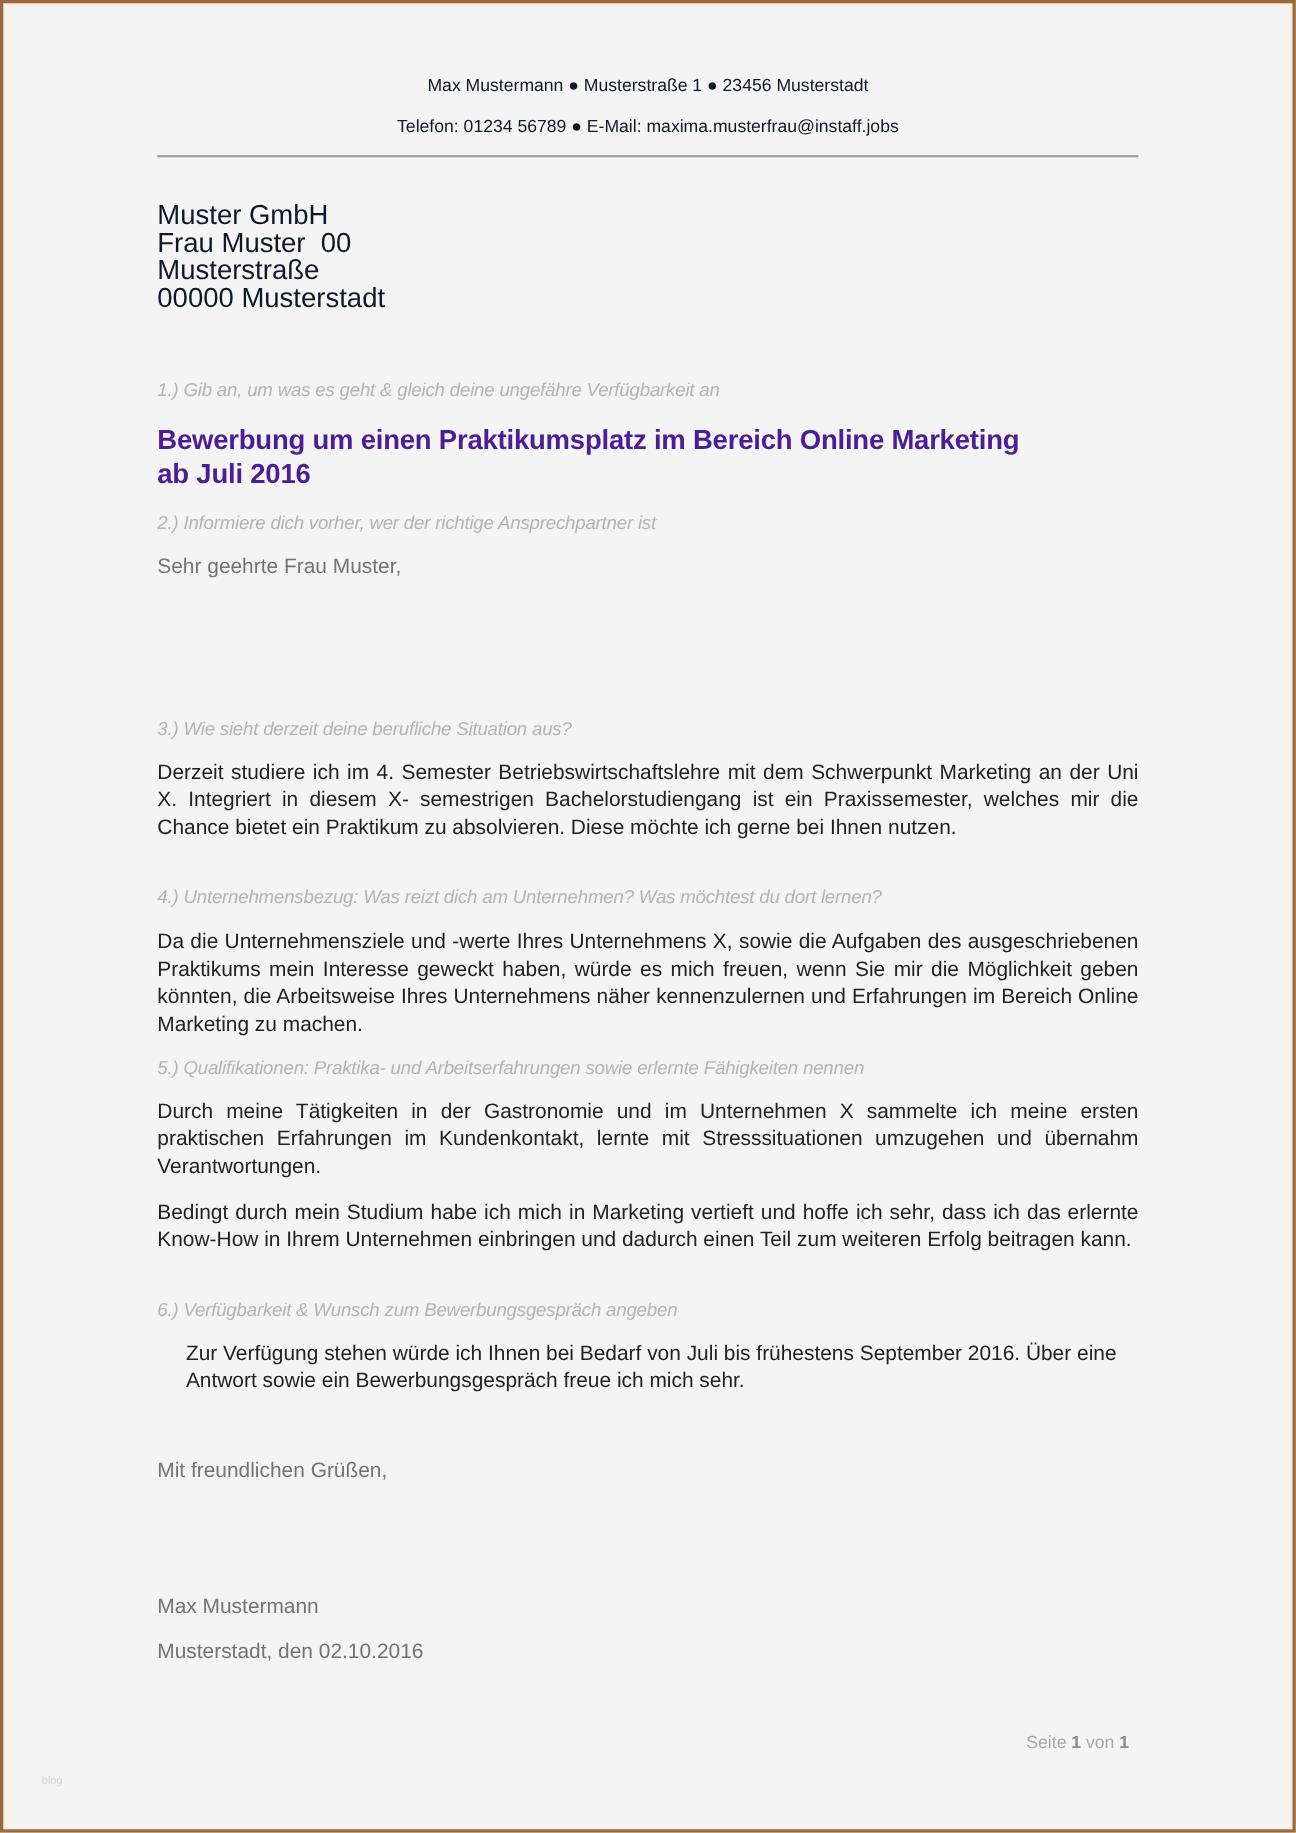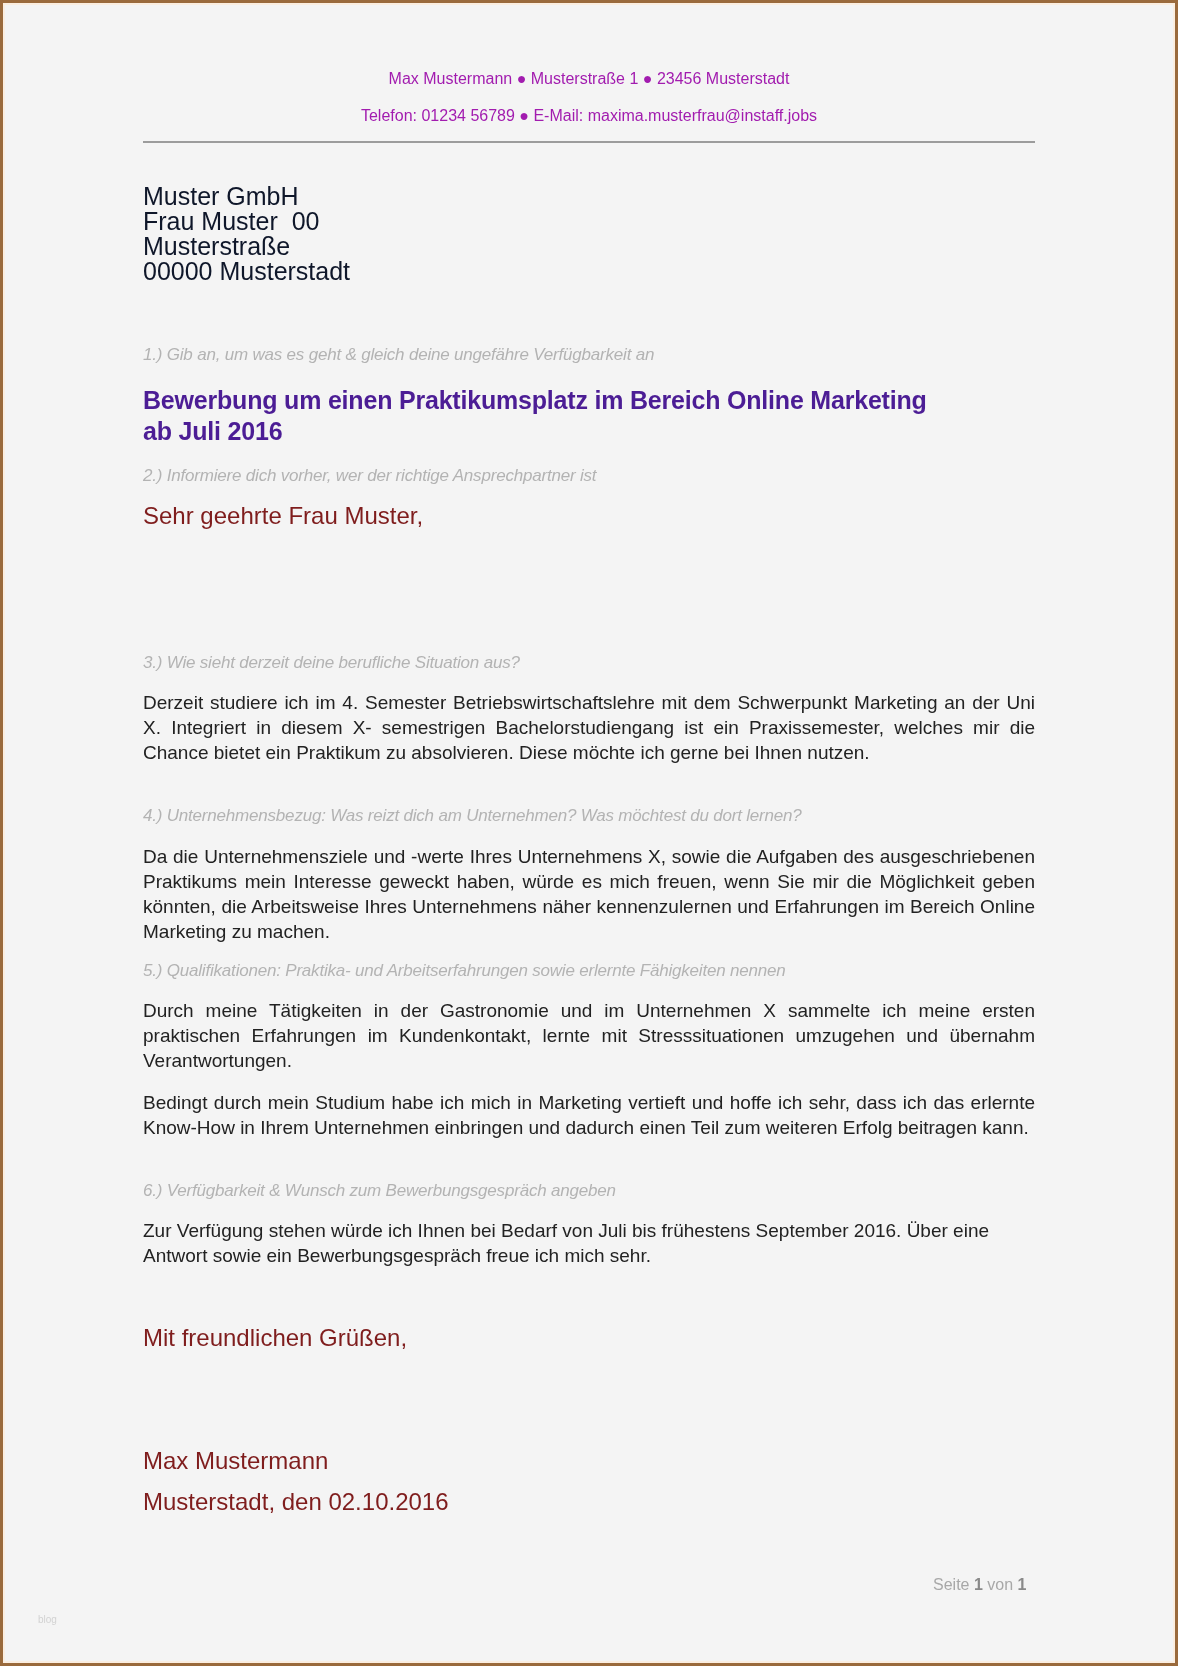--- a/index.html
+++ b/index.html
@@ -11,21 +11,21 @@
     .frame {
       position: absolute; left: 0; top: 0; width: 1178px; height: 1666px;
       box-sizing: border-box;
       border: 3px solid #9a6a3c;
       box-shadow: inset 0 0 0 2px #fbeee0;
       pointer-events: none;
     }
     .page { position: absolute; left: 0; top: 0; width: 1178px; height: 1666px; }
     .sender {
       position: absolute; left: 143px; width: 892px; text-align: center;
-      color: #a21caf; font-size: 16px;
+      color: #0f172a; font-size: 16px;
     }
     .sender.l1 { top: 70px; }
     .sender.l2 { top: 107px; }
     .rule {
       position: absolute; left: 143px; top: 141px; width: 892px; height: 2px;
       background: #9c9c9c;
     }
     .recipient {
       position: absolute; left: 143px; top: 184px; color: #0f172a;
       font-size: 25px; line-height: 25px;
@@ -36,21 +36,21 @@
     }
     .subject {
       position: absolute; left: 143px; top: 385px; width: 900px; color: #4c1d95;
       font-size: 25px; font-weight: bold; line-height: 31px; letter-spacing: -0.2px;
     }
     .para {
       position: absolute; left: 143px; width: 892px; color: #222;
       font-size: 19px; line-height: 25px; text-align: justify;
     }
     .plain {
-      position: absolute; left: 143px; color: #7f1d1d; font-size: 24px; line-height: 25px;
+      position: absolute; left: 143px; color: #737373; font-size: 19px; line-height: 25px;
     }
     .footer-page {
       position: absolute; left: 933px; top: 1576px; color: #a8a8a8; font-size: 16px;
     }
     .footer-page b { color: #8a8a8a; font-weight: bold; }
     .watermark {
       position: absolute; left: 38px; top: 1614px; color: #d2d2d2; font-size: 10px;
     }
   </style>
 </head>
@@ -90,21 +90,21 @@
   <div class="para" style="top:844px;">Da die Unternehmensziele und -werte Ihres Unternehmens X, sowie die Aufgaben des ausgeschriebenen Praktikums mein Interesse geweckt haben, würde es mich freuen, wenn Sie mir die Möglichkeit geben könnten, die Arbeitsweise Ihres Unternehmens näher kennenzulernen und Erfahrungen im Bereich Online Marketing zu machen.</div>
 
   <div class="hint" style="top:961px;">5.) Qualifikationen: Praktika- und Arbeitserfahrungen sowie erlernte Fähigkeiten nennen</div>
 
   <div class="para" style="top:1090px;">Bedingt durch mein Studium habe ich mich in Marketing vertieft und hoffe ich sehr, dass ich das erlernte Know-How in Ihrem Unternehmen einbringen und dadurch einen Teil zum weiteren Erfolg beitragen kann.</div>
 
   <div class="para" style="top:998px;">Durch meine Tätigkeiten in der Gastronomie und im Unternehmen X sammelte ich meine ersten praktischen Erfahrungen im Kundenkontakt, lernte mit Stresssituationen umzugehen und übernahm Verantwortungen.</div>
 
   <div class="hint" style="top:1181px;">6.) Verfügbarkeit &amp; Wunsch zum Bewerbungsgespräch angeben</div>
 
-  <div class="para" style="top:1218px; text-align:left;">Zur Verfügung stehen würde ich Ihnen bei Bedarf von Juli bis frühestens September 2016. Über eine Antwort sowie ein Bewerbungsgespräch freue ich mich sehr.</div>
+  <div class="para" style="top:1218px; text-align:left;margin-left:26px;">Zur Verfügung stehen würde ich Ihnen bei Bedarf von Juli bis frühestens September 2016. Über eine Antwort sowie ein Bewerbungsgespräch freue ich mich sehr.</div>
 
   <div class="plain" style="top:1325px;">Mit freundlichen Grüßen,</div>
 
   <div class="plain" style="top:1448px;">Max Mustermann</div>
 
   <div class="plain" style="top:1489px;">Musterstadt, den 02.10.2016</div>
 
   <div class="footer-page">
     <span>Seite</span>
     <b>1</b>

